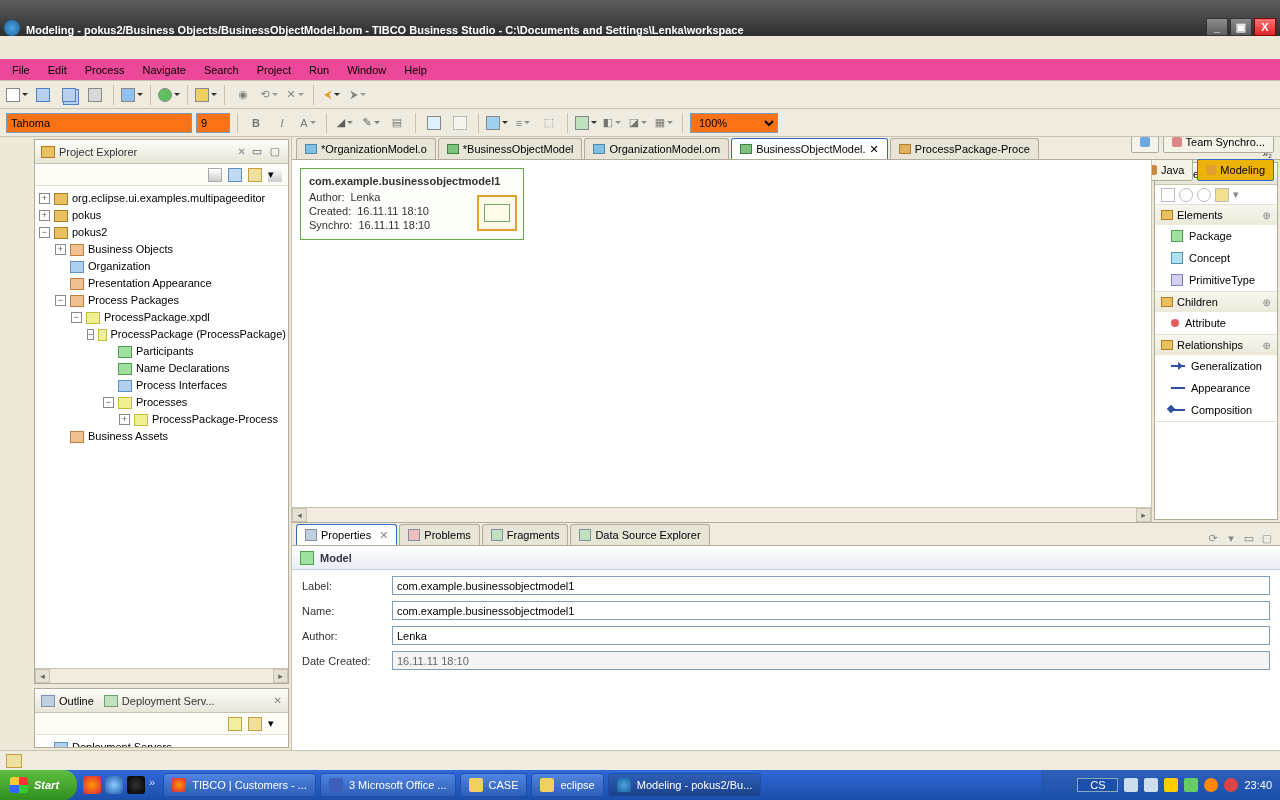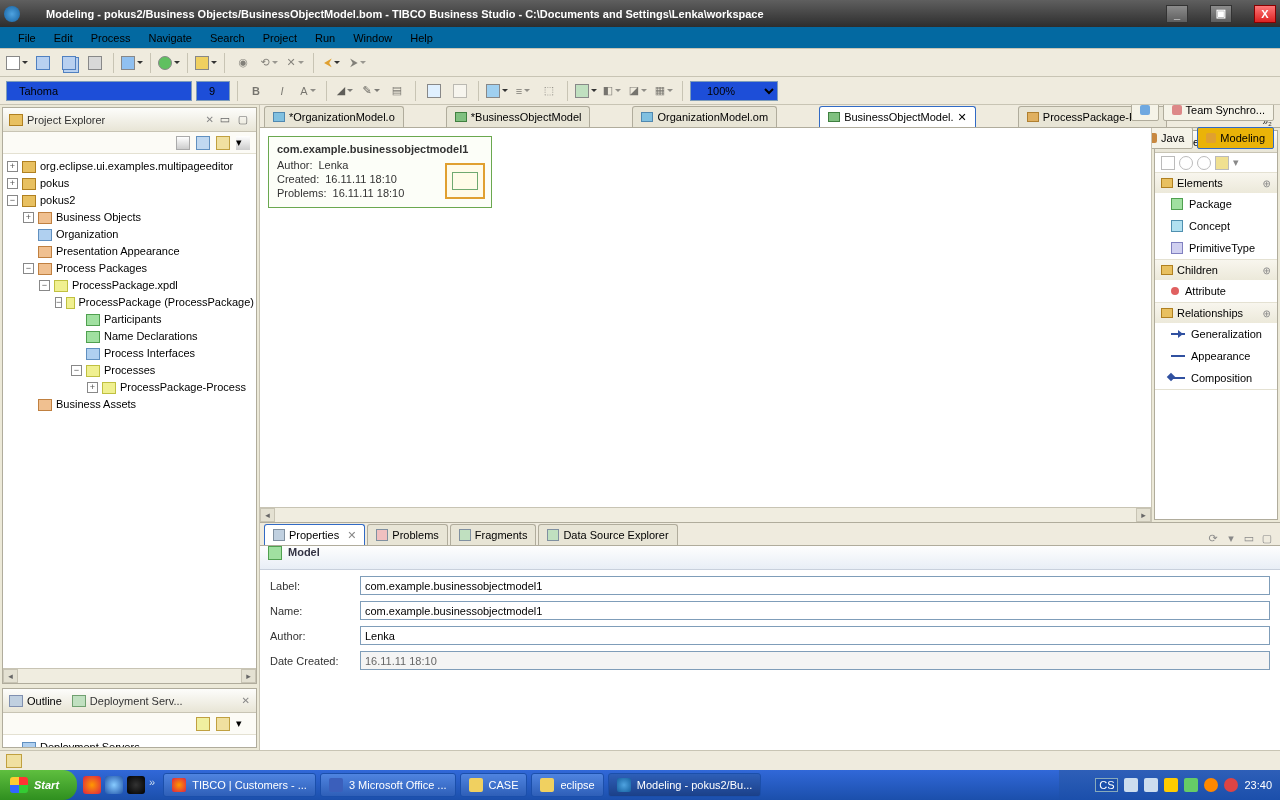--- a/index.html
+++ b/index.html
@@ -1,38 +1,38 @@
 <!DOCTYPE html>
 <html><head>
 <meta charset="utf-8">
 <style>
 * { box-sizing: border-box; margin: 0; padding: 0; font-family: Tahoma, sans-serif; font-size: 11px; }
 body { width: 1280px; height: 800px; background: #ece9d8; overflow: hidden; display: flex; flex-direction: column; }
-.titlebar { height: 27px; background: linear-gradient(#5f5f5f,#2d2d2d); color: #fff; display: flex; align-items: center; padding: 0 4px; gap: 20px; }
+.titlebar { height: 36px; background: linear-gradient(#5f5f5f,#2d2d2d); color: #fff; display: flex; align-items: flex-end; padding: 0 4px; }
 .titlebar .icon { width: 16px; height: 16px; background: radial-gradient(circle,#4fa3e0,#1560a0); border-radius: 50%; margin-right: 6px; }
 .titlebar .title { flex: 1; font-weight: bold; font-size: 11px; }
 .winbtn { width: 22px; height: 18px; margin-left: 2px; display: flex; align-items: center; justify-content: center; font-weight: bold; }
 .winbtn.min, .winbtn.max { background: linear-gradient(#8c8c8c,#5e5e5e); border: 1px solid #333; color: #fff; }
 .winbtn.close { background: linear-gradient(#f77,#d22); border: 1px solid #800; color: #fff; }
-.menubar { height: 22px; background: #0369a1; border-bottom: 1px solid #c8c4b4; display: flex; align-items: center; padding: 0 10px; gap: 2px; }
+.menubar { height: 22px; background: #ec4899; border-bottom: 1px solid #c8c4b4; display: flex; align-items: center; padding: 0 4px; gap: 2px; margin-top: 23px; }
 .menubar span { padding: 2px 8px; color: #000; }
 .toolbar { background: #efebde; border-bottom: 1px solid #c8c4b4; display: flex; align-items: center; padding: 2px 6px; height: 28px; gap: 4px; }
 .toolbar .sep { width: 1px; height: 20px; background: #c8c4b4; margin: 0 3px; }
 .toolbtn { width: 22px; height: 22px; display: flex; align-items: center; justify-content: center; position: relative; }
 .toolbtn.drop::after { content: ''; border: 3px solid transparent; border-top: 3px solid #333; margin-left: 2px; margin-top: 3px; }
 .toolbtn .box { width: 14px; height: 14px; border: 1px solid #888; background: #fff; }
-.toolbar select, .toolbar input { height: 20px; border: 1px solid #7f9db9; background: #1d4ed8; padding: 0 12px; }
+.toolbar select, .toolbar input { height: 20px; border: 1px solid #7f9db9; background: #f97316; padding: 0 4px; }
 .toolbar .fontname { width: 186px; }
 .toolbar .fontsize { width: 34px; }
 .toolbar .zoom { width: 88px; }
 .persp-area { position: absolute; right: 6px; top: 50px; display: flex; gap: 4px; align-items: center; }
 .persp-btn { height: 22px; border: 1px solid #b0ac9c; background: #f5f3e8; padding: 0 8px; display: flex; align-items: center; gap: 4px; border-radius: 2px; }
 .persp-btn.active { border: 1px solid #316ac5; background: #eab308; }
 .persp-btn .dot { width: 10px; height: 10px; background: #e0a030; border-radius: 2px; }
-.main { flex: 1; display: flex; min-height: 0; }
+.main { flex: 1; display: flex; min-height: 0; padding-left: 32px; }
 .leftcol { width: 260px; display: flex; flex-direction: column; border-right: 1px solid #c8c4b4; }
 .view { background: #fff; display: flex; flex-direction: column; border: 1px solid #b0ac9c; margin: 2px; }
 .view-head { height: 24px; background: linear-gradient(#fdfdfb,#e8e5d6); border-bottom: 1px solid #c8c4b4; display: flex; align-items: center; padding: 0 6px; gap: 4px; }
 .view-head .vicon { width: 14px; height: 12px; background: #e8c060; border: 1px solid #b08020; }
 .view-head .vtitle { flex: 1; color: #333; }
 .view-head .x { color: #888; margin-left: 2px; font-size: 10px; }
 .view-head .ctrl { width: 14px; height: 14px; display:flex; align-items:center; justify-content:center; color:#666; }
 .view-toolbar { height: 22px; display: flex; align-items: center; justify-content: flex-end; padding: 0 6px; gap: 6px; background: #fcfbf6; border-bottom: 1px solid #e4e1d2; }
 .mini-icon { width: 14px; height: 14px; }
 .mi-back { background: linear-gradient(#fff,#ccc); border:1px solid #aaa; }
@@ -46,21 +46,21 @@
 .tw { width: 11px; height: 11px; border: 1px solid #888; display: inline-flex; align-items: center; justify-content: center; font-size: 9px; line-height: 9px; color: #555; margin-right: 2px; background: #fff; }
 .tw.none { border: none; }
 .fico { width: 14px; height: 12px; background: #e8c060; border: 1px solid #b08020; margin-right: 2px; }
 .fico.pkg { background: #e8c060; }
 .fico.blue { background: #b0d0f0; border-color: #6090c0; }
 .fico.green { background: #a0e0a0; border-color: #50a050; }
 .fico.org { background: #f0c090; border-color: #c08040; }
 .fico.proc { background: #f0f090; border-color: #c0c040; }
 .midcol { flex: 1; display: flex; flex-direction: column; min-width: 0; }
 .editor-area { flex: 1; display: flex; flex-direction: column; min-height: 0; }
-.ed-tabs { height: 23px; background: #efebde; display: flex; align-items: flex-end; border-bottom: 1px solid #b0ac9c; padding-left: 4px; gap: 40px; }
+.ed-tabs { height: 23px; background: #efebde; display: flex; align-items: flex-end; border-bottom: 1px solid #b0ac9c; padding-left: 4px; }
 .ed-tab { height: 21px; border: 1px solid #b0ac9c; border-bottom: none; background: #e8e5d6; padding: 0 8px; display: flex; align-items: center; gap: 4px; margin-right: 2px; border-radius: 3px 3px 0 0; font-size: 10px; max-width: 160px; overflow: hidden; }
 .ed-tab.active { background: #fff; border-color: #316ac5; }
 .ed-tab .eicon { width: 12px; height: 10px; background: #80c080; border: 1px solid #408040; }
 .ed-tab .eicon.org { background: #80c0e0; border-color:#5088b0; }
 .ed-tab .eicon.proc { background: #e0b060; border-color:#b08030; }
 .ed-tabs .more { margin-left: auto; padding: 0 8px; color: #333; font-size: 10px; }
 .canvas { flex: 1; background: #fff; position: relative; overflow: hidden; border-right: 1px solid #c8c4b4; }
 .model-card { position: absolute; left: 8px; top: 8px; width: 224px; border: 1px solid #6aa84f; background: #fcfef8; padding: 6px 8px; }
 .model-card .mtitle { font-weight: bold; color: #333; margin-bottom: 4px; }
 .model-card .mrow { display: flex; gap: 6px; color: #333; margin: 2px 0; }
@@ -91,21 +91,21 @@
 .pii.assoc { width: 14px; height: 2px; background: #3050a0; }
 .pii.comp { width: 14px; height: 2px; background: #3050a0; position:relative; }
 .pii.comp::before { content:''; position:absolute; left:-3px; top:-3px; width:6px; height:6px; background:#3050a0; transform:rotate(45deg); }
 .bottom-area { display: flex; flex-direction: column; border-top: 1px solid #b0ac9c; }
 .bottom-tabs { height: 23px; background: #efebde; display: flex; align-items: flex-end; border-bottom: 1px solid #b0ac9c; padding: 0 4px; }
 .btab { height: 21px; border: 1px solid #b0ac9c; border-bottom: none; background: #e8e5d6; padding: 0 8px; display: flex; align-items: center; gap: 4px; margin-right: 2px; border-radius: 3px 3px 0 0; }
 .btab.active { background: #fff; border-color: #316ac5; }
 .btab .bico { width: 12px; height: 12px; background: #c0d0e0; border: 1px solid #8090a0; }
 .bottom-tabs .spacer { flex: 1; }
 .bottom-tabs .bctrl { width: 14px; height: 14px; margin: 0 2px; color: #888; display:flex;align-items:center;justify-content:center; }
-.prop-head { height: 24px; background: linear-gradient(#fefefe,#e8eef6); display: flex; padding: 0 8px; gap: 6px; border-bottom: 1px solid #c8d0dc; }
+.prop-head { height: 24px; background: linear-gradient(#fefefe,#e8eef6); display: flex; align-items: center; padding: 0 8px; gap: 6px; border-bottom: 1px solid #c8d0dc; }
 .prop-head .phico { width: 14px; height: 14px; background: #a0e0a0; border: 1px solid #50a050; }
 .prop-head .phtitle { font-weight: bold; color: #334; }
 .prop-body { display: flex; height: 180px; background: #fff; }
 .prop-cats { width: 88px; background: #f6f5ec; border-right: 1px solid #d8d5c6; }
 .prop-cat { height: 20px; padding: 0 6px; display: flex; align-items: center; border-bottom: 1px solid #e6e3d4; color: #333; }
 .prop-cat.active { background: #eeead8; font-weight: bold; border-top: 1px solid #c8c4b4; border-bottom: 1px solid #c8c4b4; }
 .prop-fields { flex: 1; padding: 6px 10px; }
 .prow { display: flex; align-items: center; margin-bottom: 6px; gap: 6px; }
 .prow label { width: 84px; color: #333; }
 .prow input { flex: 1; height: 19px; border: 1px solid #7f9db9; padding: 0 4px; background:#fff; }
@@ -444,21 +444,21 @@
             <div class="mtitle">com.example.businessobjectmodel1</div>
             <div class="mrow">
                 <span>Author:</span>
                 <span>Lenka</span>
               </div>
             <div class="mrow">
                 <span>Created:</span>
                 <span>16.11.11 18:10</span>
               </div>
             <div class="mrow">
-                <span>Problems:</span>
+                <span>Synchro:</span>
                 <span>16.11.11 18:10</span>
               </div>
             <div class="micon">
                 <div class="inner"></div>
               </div>
           </div>
           <div class="hscroll" style="position:absolute;left:0;right:0;bottom:0;">
               <div class="arrow">◂</div>
               <div class="track"></div>
               <div class="arrow">▸</div>
@@ -614,21 +614,21 @@
     </div>
   <div class="taskbtn">
       <div class="tico" style="background:#f0d060;"></div>
       <span>eclipse</span>
     </div>
   <div class="taskbtn active">
       <div class="tico" style="background:radial-gradient(circle,#4fa3e0,#1560a0);"></div>
       <span>Modeling - pokus2/Bu...</span>
     </div>
   <div class="systray">
-    <span style="background:#1b4fab;border:1px solid #8ab;padding:0 3px;margin-left:28px;">CS</span>
+    <span style="background:#1b4fab;border:1px solid #8ab;padding:0 12px;margin-left:28px;">CS</span>
     <div class="sico"></div>
     <div class="sico"></div>
     <div class="sico" style="background:#fc0;"></div>
     <div class="sico" style="background:#6c6;"></div>
     <div class="sico" style="background:#f80;border-radius:50%;"></div>
     <div class="sico" style="background:#d44;border-radius:50%;"></div>
     <span>23:40</span>
   </div>
 </div>
 

